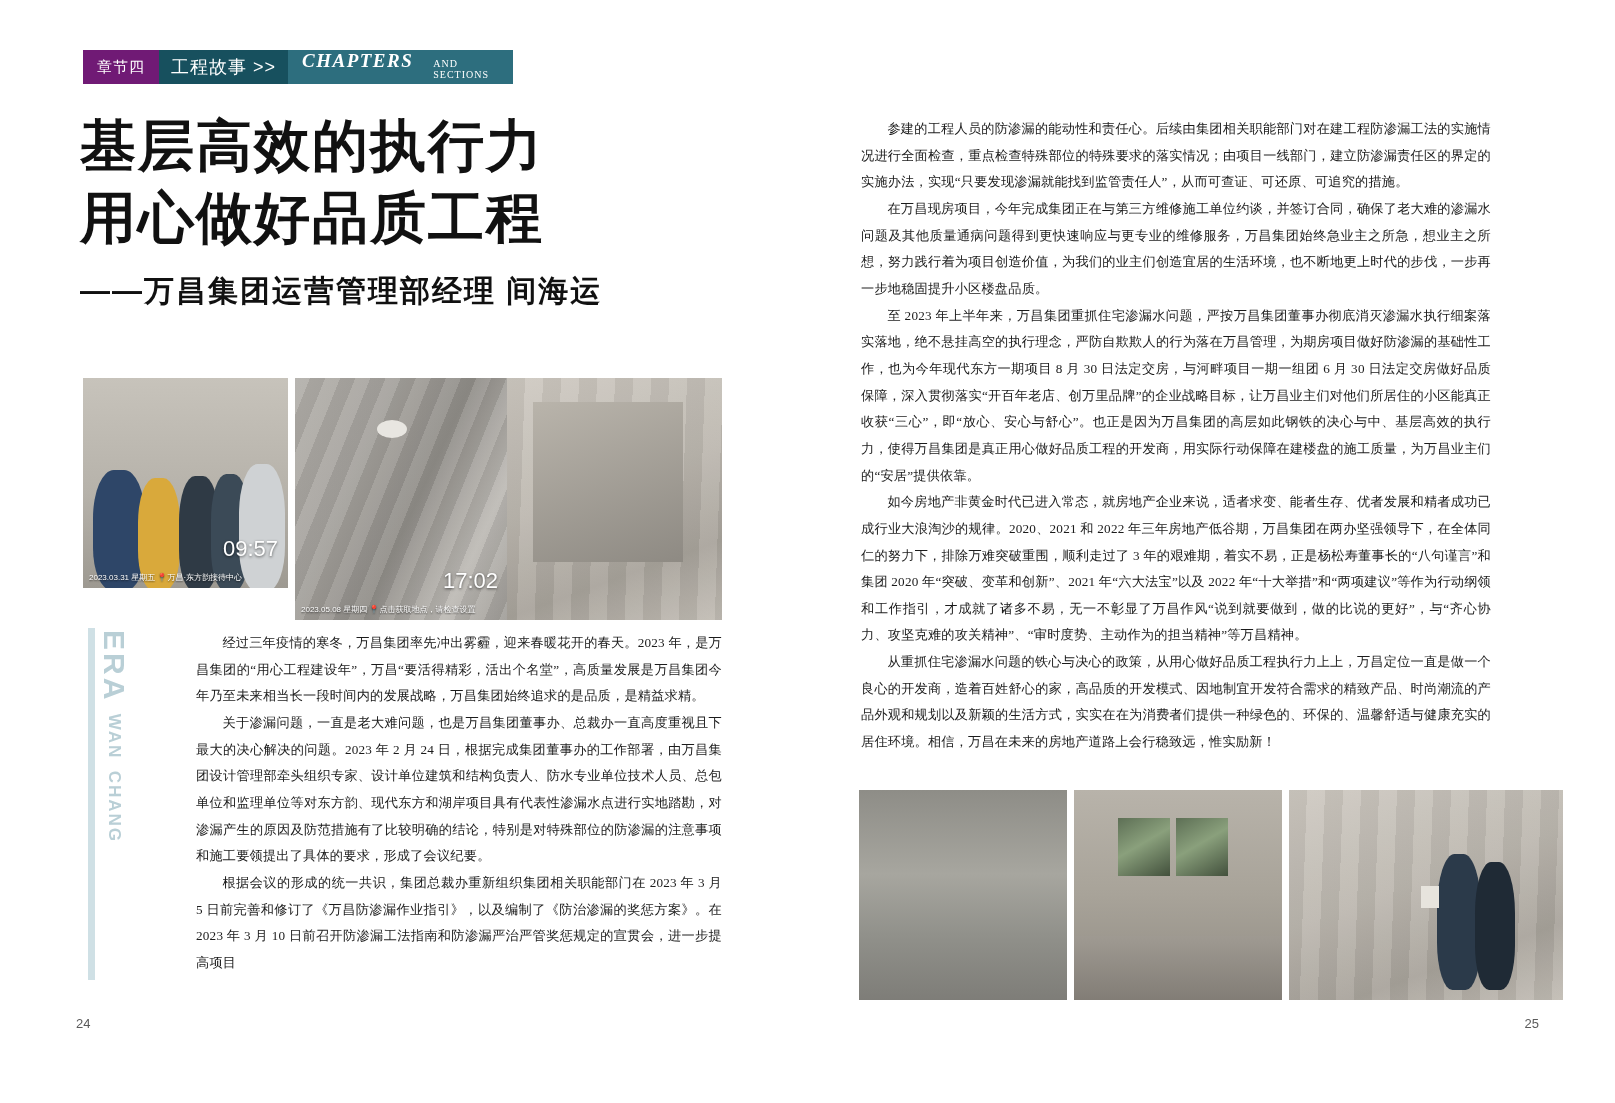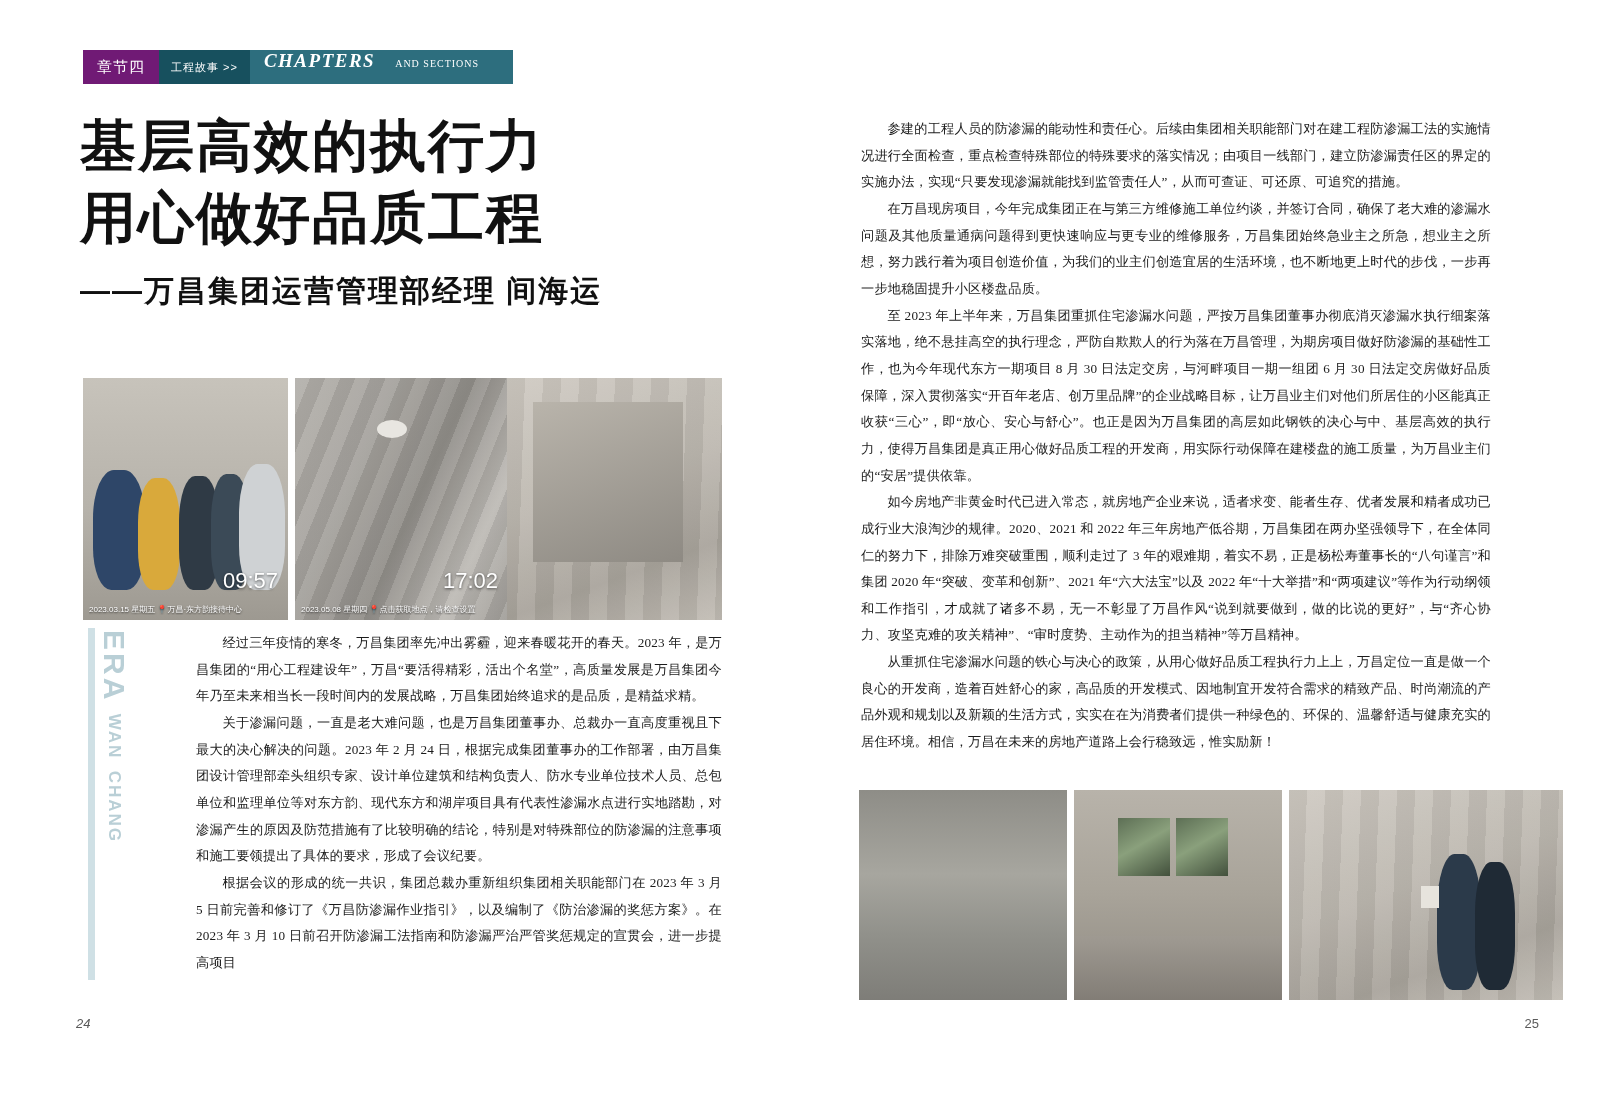--- a/index.html
+++ b/index.html
@@ -24,21 +24,21 @@
   .chapter-bar .seg1{
     background:#701a75;color:#ffffff;
     display:flex;align-items:center;justify-content:center;
     font-family:"Liberation Sans", sans-serif;
     font-size:15px;letter-spacing:1px;padding:0 14px;
   }
   .chapter-bar .seg2{
     background:#17505e;color:#ffffff;
     display:flex;align-items:center;justify-content:center;
     font-family:"Liberation Sans", sans-serif;
-    font-size:11px;letter-spacing:1px;padding:0 12px;
+    font-size:18px;letter-spacing:1px;padding:0 12px;
   }
   .chapter-bar .seg3{
     background:#2d6e7e;color:#ffffff;
     display:flex;align-items:baseline;justify-content:flex-start;
     font-family:Liberation Serif, serif;
     padding:0 14px;flex:1;
   }
   .chapter-bar .seg3 .big{font-size:19px;font-weight:bold;letter-spacing:1.5px;font-style:italic;}
   .chapter-bar .seg3 .small{font-size:10px;letter-spacing:1px;margin-left:20px;}
 
@@ -136,21 +136,21 @@
   .col p{margin:0;text-indent:2em;}
   .col-left{left:196px;top:630px;width:526px;}
   .col-right{left:861px;top:68px;width:630px;margin-top:48px;}
 
   
   .pgnum{
     position:absolute;bottom:72px;
     font-family:"Liberation Sans", sans-serif;
     font-size:13px;color:#5a5a5a;
   }
-  .pgnum.l{left:76px;font-style:italic;}
+  .pgnum.l{left:76px;}
   .pgnum.r{right:76px;}
 </style>
 </head>
 <body>
 
 <div class="spread">
 
   <div class="page page-left">
 
     <div class="chapter-bar">
@@ -168,29 +168,29 @@
       <div class="subtitle">——万昌集团运营管理部经理  间海运</div>
     </div>
 
     <div class="left-rule"></div>
     <div class="vert-word">
       <span>ERA</span>
       <span class="sm">WAN</span>
       <span class="sm">CHANG</span>
     </div>
 
-    <div class="photo" style="left:83px;top:378px;width:205px;height:242px;">
+    <div class="photo" style="left:83px;top:378px;width:205px;height:210px;">
       <div class="ph-inner tex-ppl"></div>
       <div class="blob" style="left:10px;top:92px;width:52px;height:120px;background:#2e4668;"></div>
       <div class="blob" style="left:55px;top:100px;width:42px;height:112px;background:#d9a93b;"></div>
       <div class="blob" style="left:96px;top:98px;width:40px;height:114px;background:#2f3a45;"></div>
       <div class="blob" style="left:128px;top:96px;width:38px;height:116px;background:#3b4a57;"></div>
       <div class="blob" style="left:156px;top:86px;width:46px;height:126px;background:#cfd2d4;"></div>
       <div class="ts">09:57</div>
-      <div class="meta">2023.03.15  星期五  📍万昌·东方韵接待中心</div>
+      <div class="meta">2023.03.31  星期五  📍万昌·东方韵接待中心</div>
     </div>
 
     <div class="photo" style="left:295px;top:378px;width:213px;height:242px;">
       <div class="ph-inner tex-conc"></div>
       <div style="position:absolute;left:82px;top:42px;width:30px;height:18px;background:#e8e6e1;border-radius:50%;"></div>
       <div class="ts">17:02</div>
       <div class="meta">2023.05.08  星期四  📍点击获取地点，请检查设置</div>
     </div>
 
     <div class="photo" style="left:507px;top:378px;width:215px;height:242px;">

